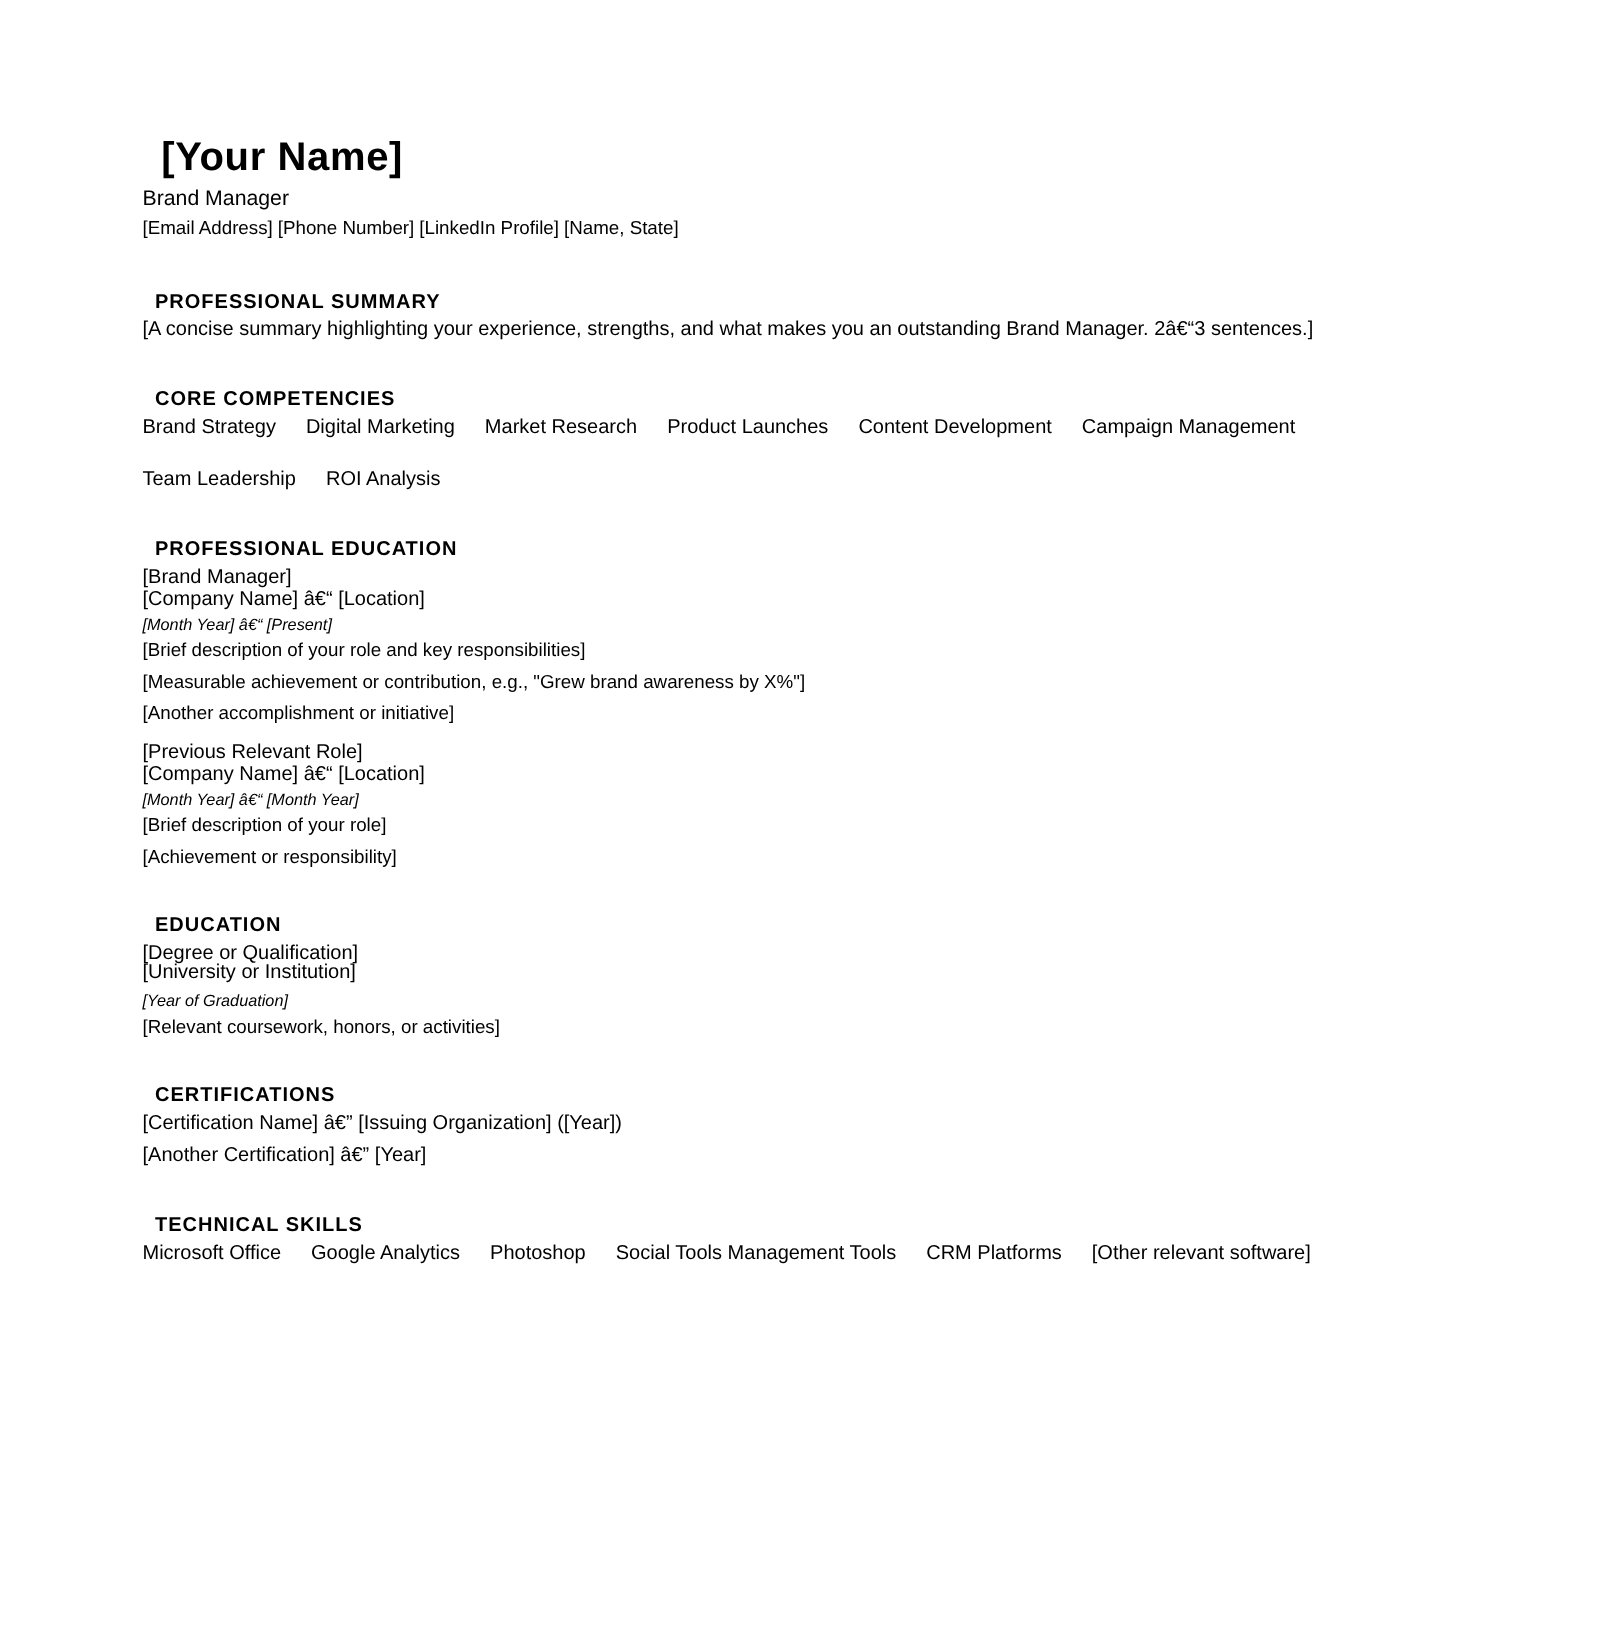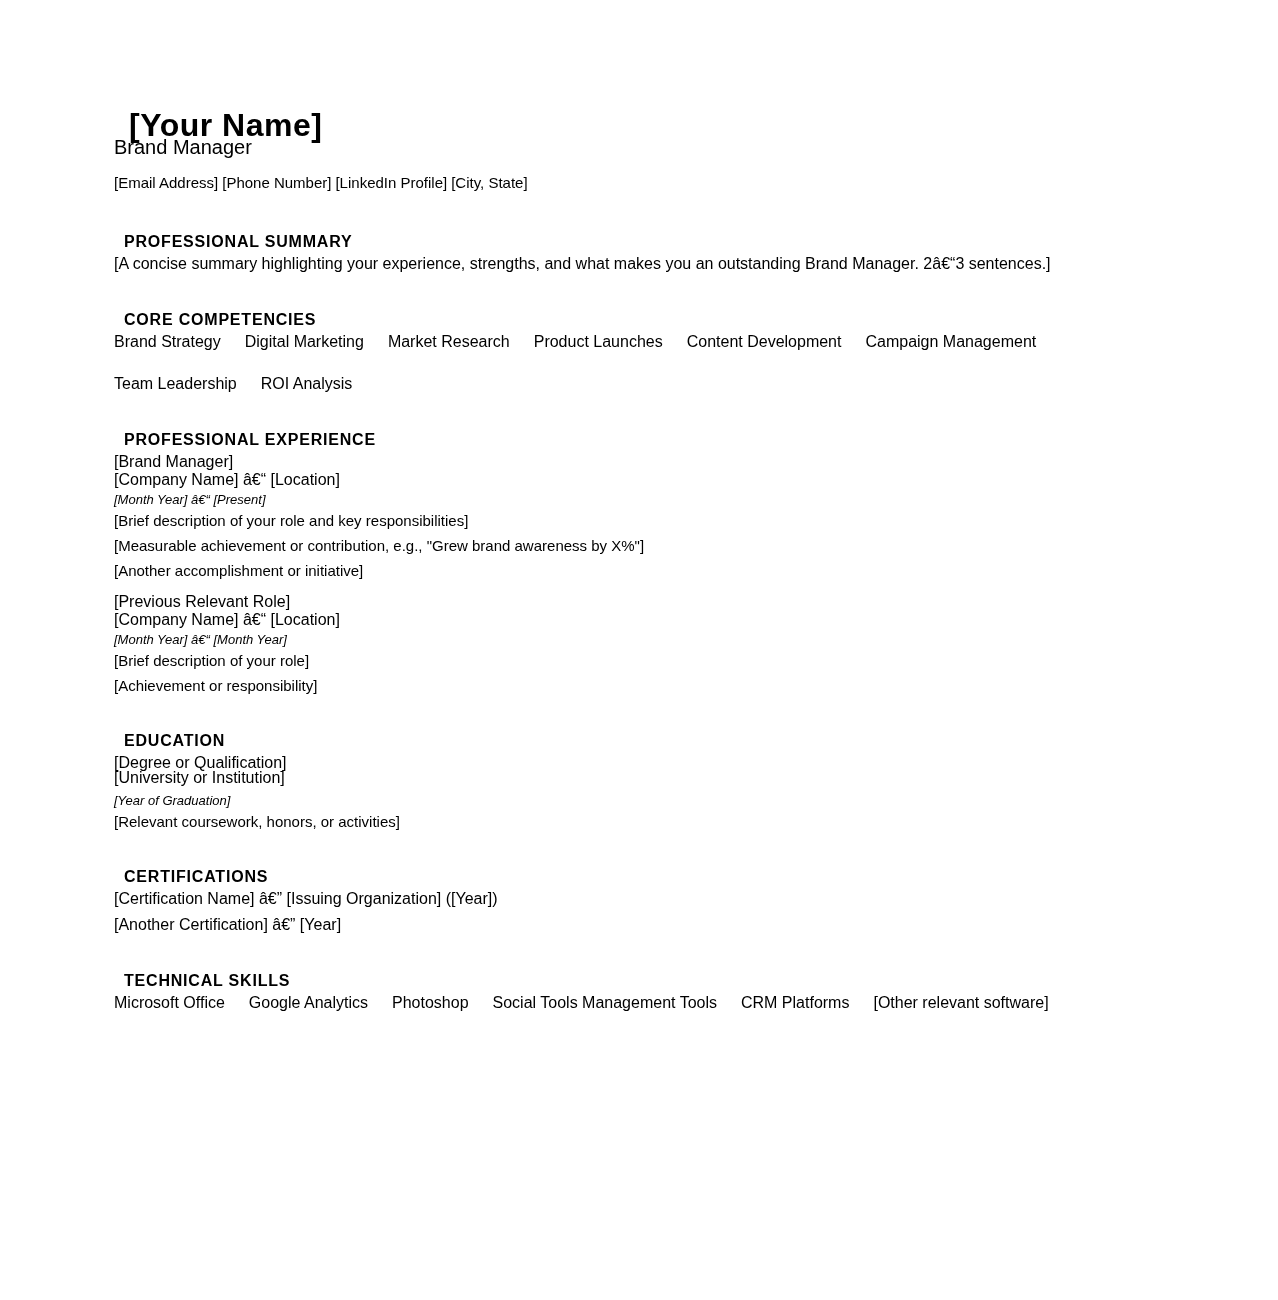--- a/index.html
+++ b/index.html
@@ -5,55 +5,55 @@
   html, body { margin: 0; padding: 0; background: #ffffff; }
   body {
     width: 1278px; height: 1300px; overflow: hidden;
     font-family: "Liberation Sans", sans-serif; color: #000;
   }
   .page { position: absolute; left: 114px; top: 0; width: 1100px; }
   .name {
     position: absolute; top: 90px; left: 0;
     font-size: 32px; font-weight: bold; letter-spacing: 0.5px; margin: 15px; line-height: 40px;
   }
-  .title { position: absolute; top: 136px; left: 0; font-size: 20px; line-height: 22px; }
+  .title { position: absolute; top: 148px; left: 0; font-size: 17px; line-height: 22px; }
   .contact { position: absolute; top: 173px; left: 0; font-size: 15px; line-height: 20px; white-space: nowrap; }
   .contact span { margin-right: 4px; }
   .h2 {
     position: absolute; left: 0; font-size: 16px; font-weight: bold;
     letter-spacing: 0.8px; margin: 10px; line-height: 20px;
   }
   .text { position: absolute; left: 0; font-size: 16px; line-height: 20px; white-space: nowrap; text-align: right; }
   .small { font-size: 15px; }
   .italic { font-style: italic; font-size: 13px; }
   .chips { position: absolute; left: 0; font-size: 16px; white-space: nowrap; line-height: 20px; }
   .chips span { margin-right: 24px; }
 </style>
 </head>
 <body>
 
 <div class="page">
   <h1 class="name">[Your Name]</h1>
   <div class="title">Brand Manager</div>
   <div class="contact">
-    <span>[Email Address]</span><span>[Phone Number]</span><span>[LinkedIn Profile]</span><span>[City, State]</span>
+    <span>[Email Address]</span><span>[Phone Number]</span><span>[LinkedIn Profile]</span><span>[Name, State]</span>
   </div>
 
   <h2 class="h2" style="top:222px">PROFESSIONAL SUMMARY</h2>
   <div class="text" style="top:254px">[A concise summary highlighting your experience, strengths, and what makes you an outstanding Brand Manager. 2â€“3 sentences.]</div>
 
   <h2 class="h2" style="top:300px">CORE COMPETENCIES</h2>
   <div class="chips" style="top:332px">
     <span>Brand Strategy</span><span>Digital Marketing</span><span>Market Research</span><span>Product Launches</span><span>Content Development</span><span>Campaign Management</span>
   </div>
   <div class="chips" style="top:374px">
     <span>Team Leadership</span><span>ROI Analysis</span>
   </div>
 
-  <h2 class="h2" style="top:420px">PROFESSIONAL EXPERIENCE</h2>
+  <h2 class="h2" style="top:420px">PROFESSIONAL EDUCATION</h2>
   <div class="text" style="top:452px">[Brand Manager]</div>
   <div class="text" style="top:470px">[Company Name] â€“ [Location]</div>
   <div class="text italic" style="top:490px">[Month Year] â€“ [Present]</div>
   <div class="text small" style="top:511px">[Brief description of your role and key responsibilities]</div>
   <div class="text small" style="top:536px">[Measurable achievement or contribution, e.g., "Grew brand awareness by X%"]</div>
   <div class="text small" style="top:561px">[Another accomplishment or initiative]</div>
 
   <div class="text" style="top:592px">[Previous Relevant Role]</div>
   <div class="text" style="top:610px">[Company Name] â€“ [Location]</div>
   <div class="text italic" style="top:630px">[Month Year] â€“ [Month Year]</div>

